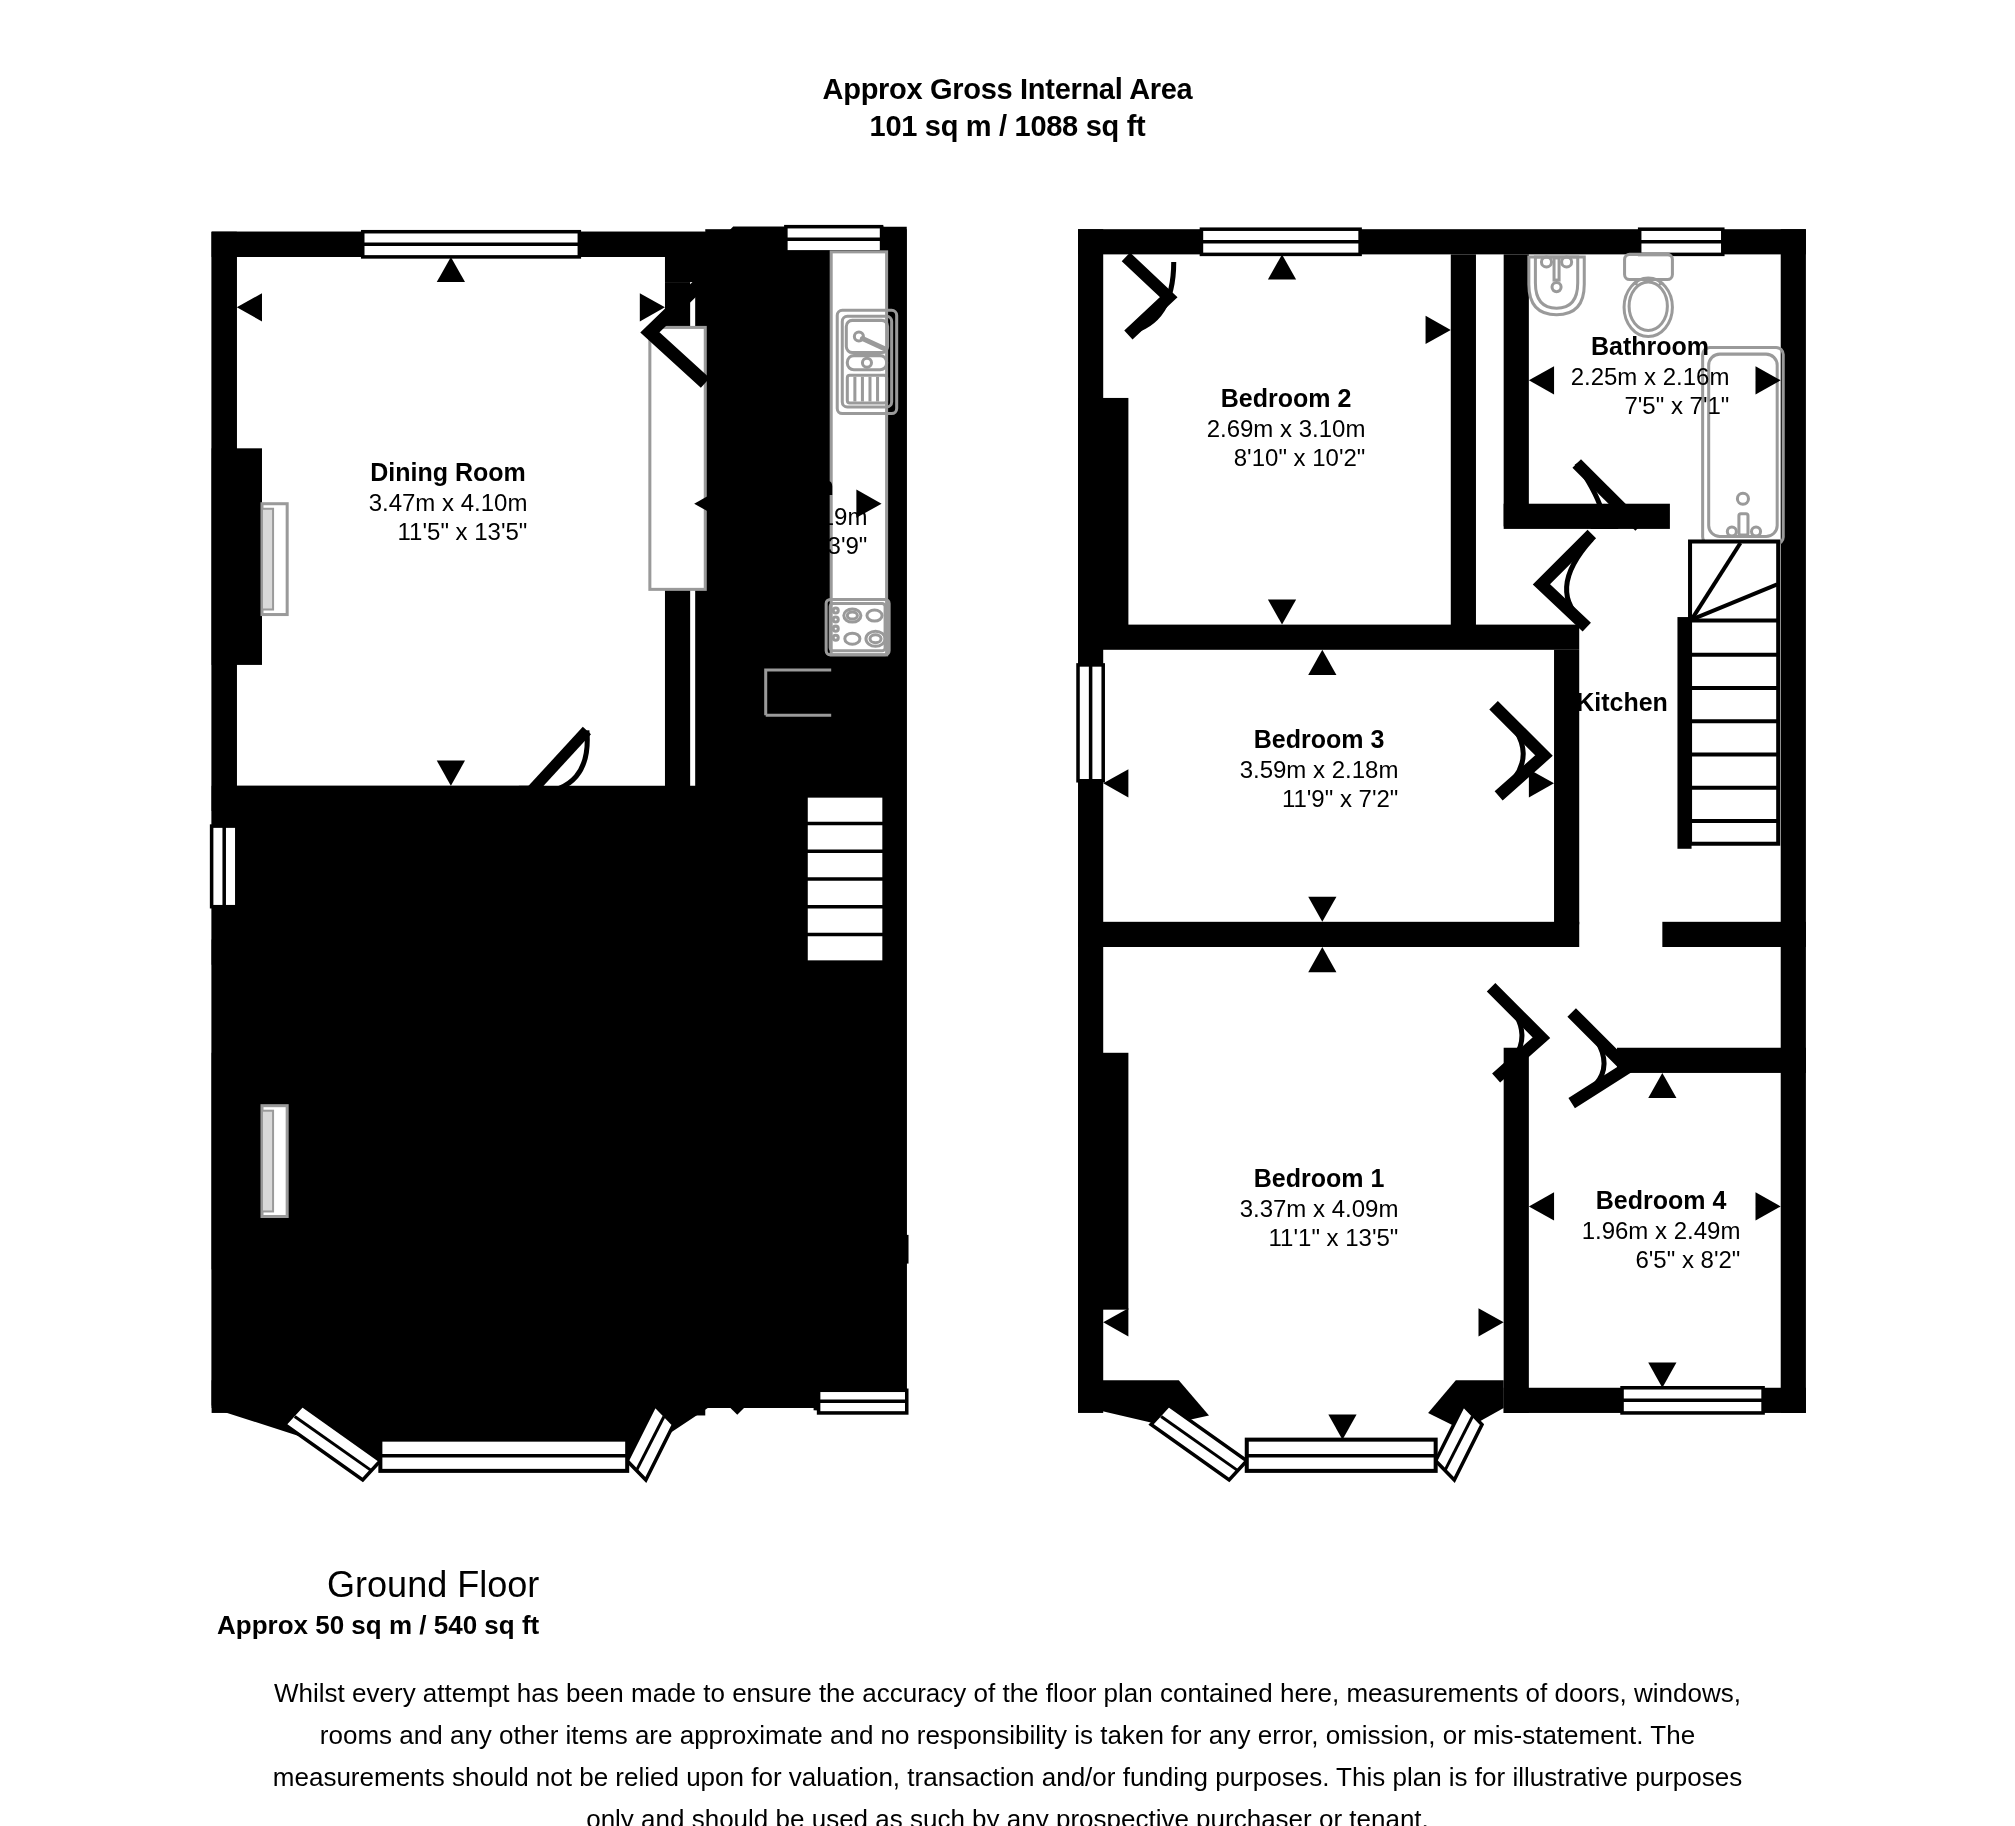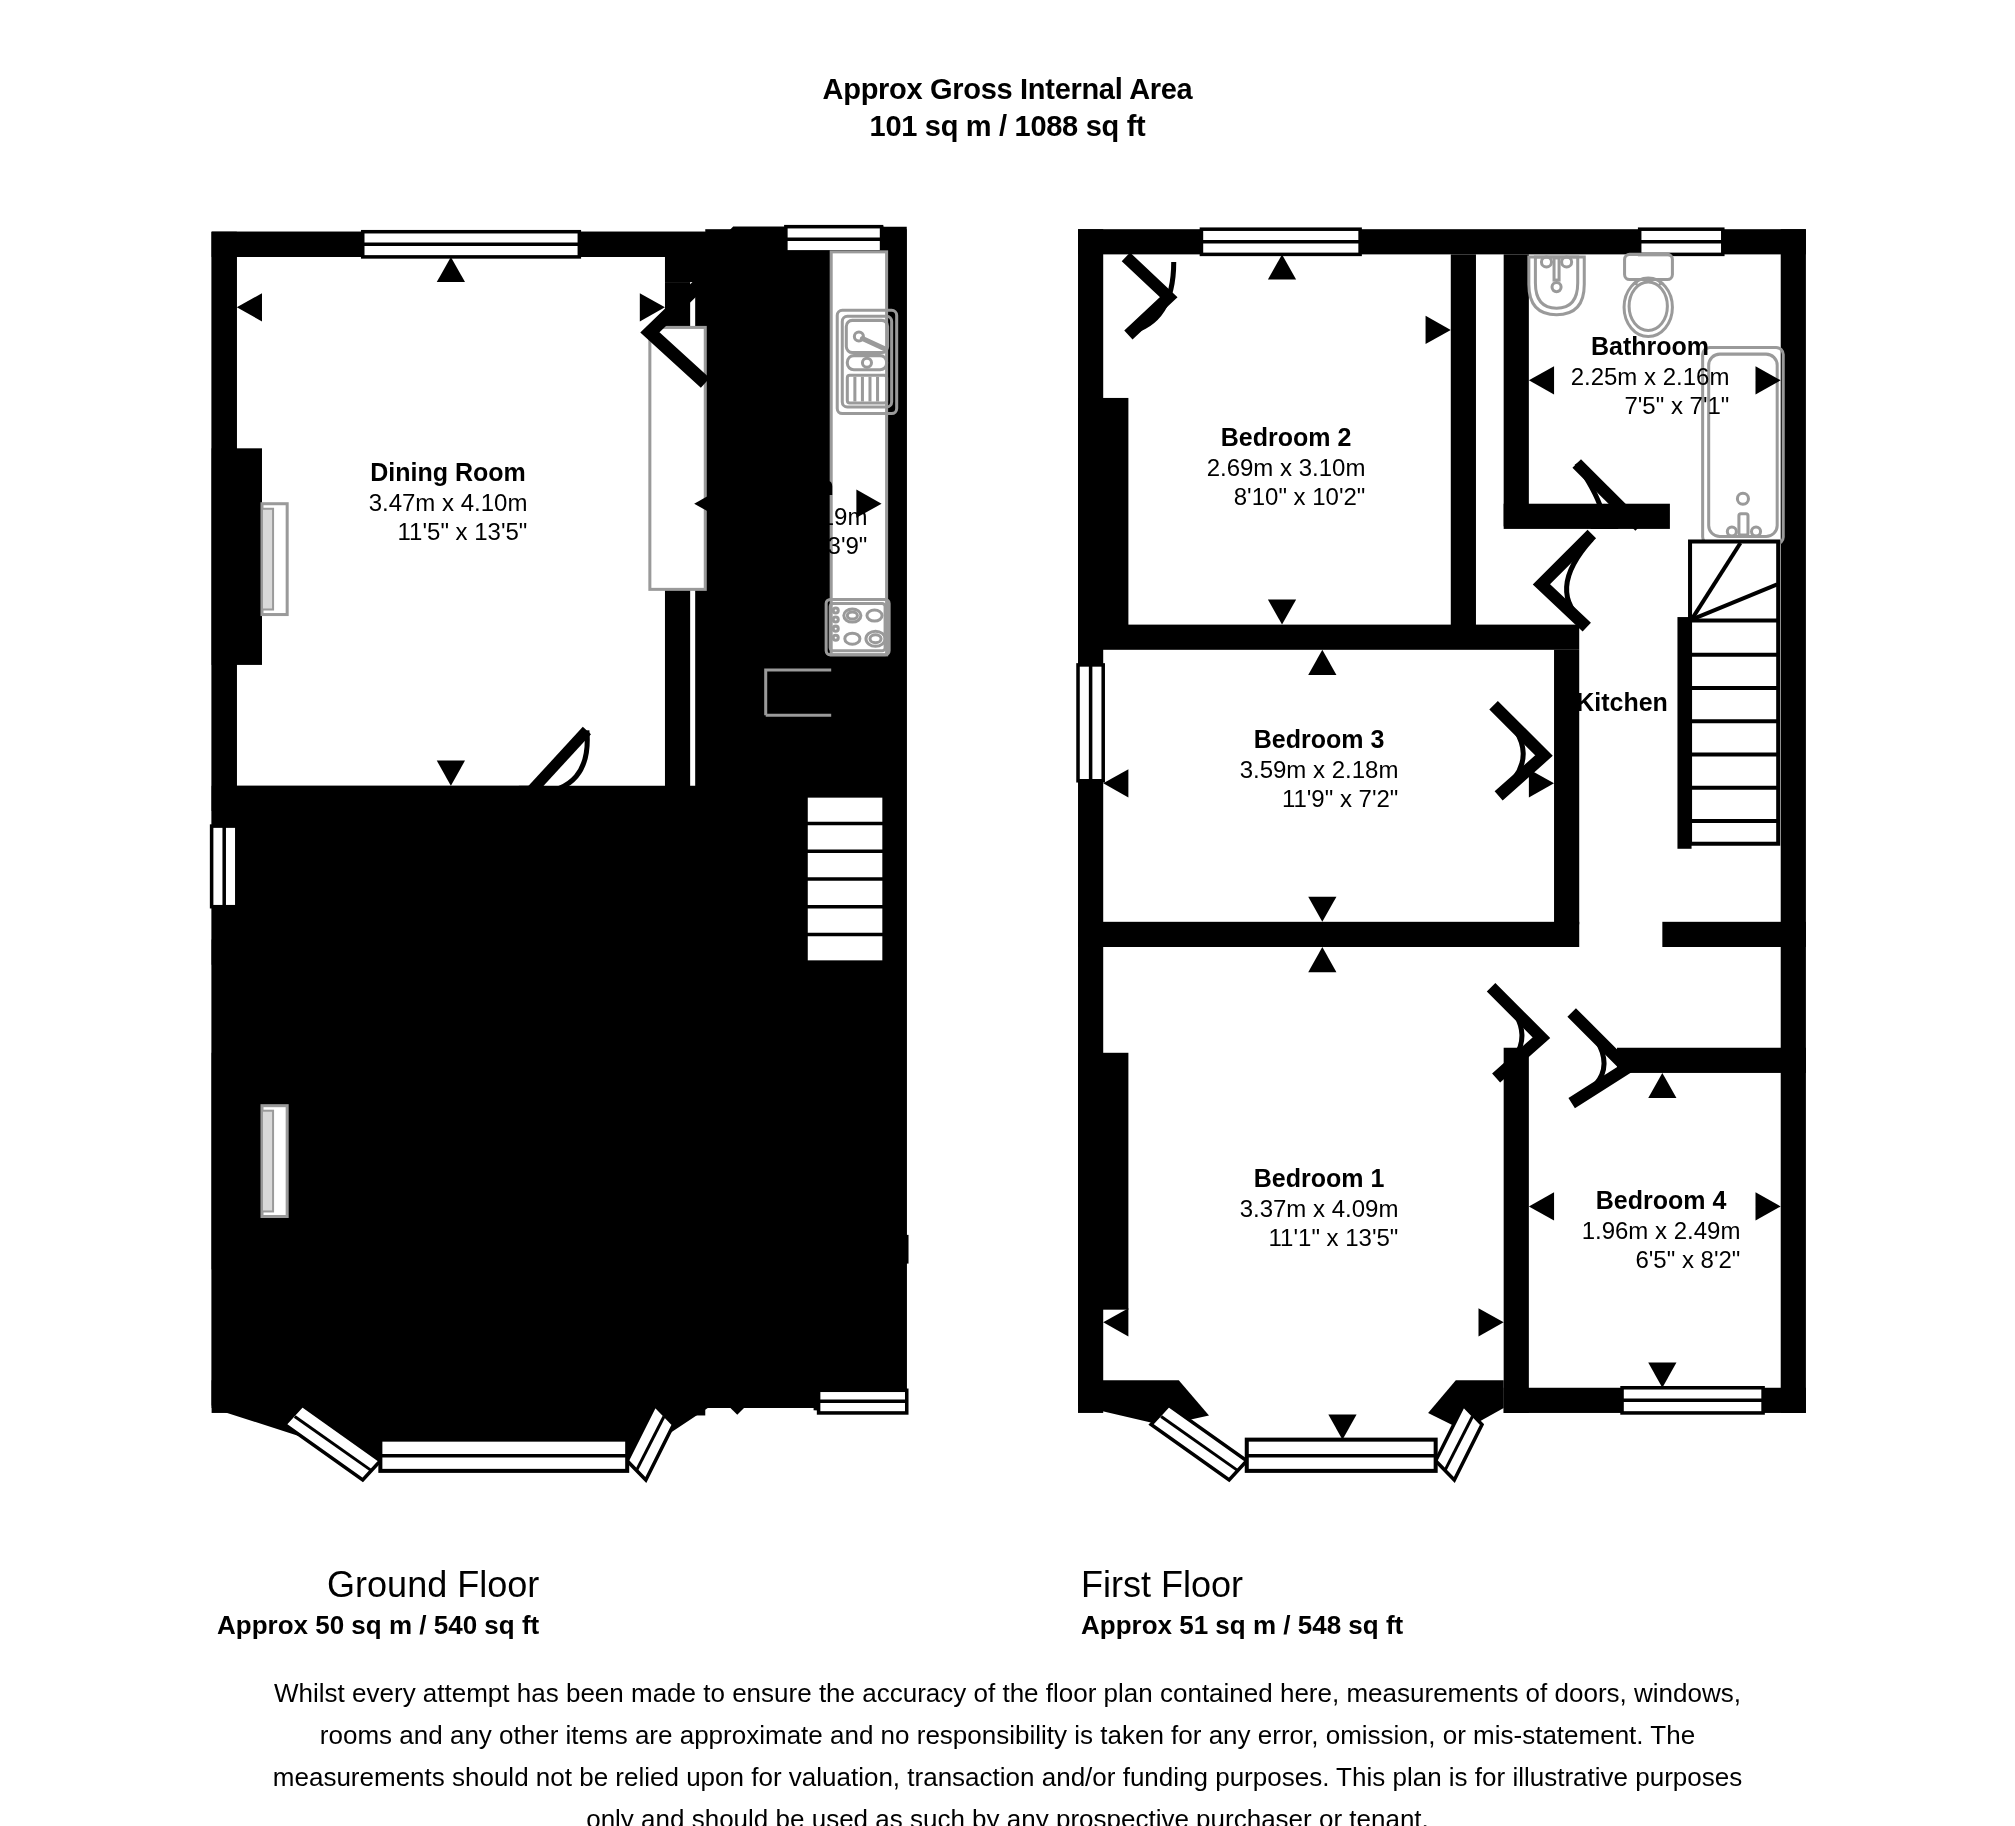--- a/index.html
+++ b/index.html
@@ -503,21 +503,21 @@
 
   <div class="room-label" style="left:458px; top:1164px;">
     <div class="room-name">Lounge</div>
     <div class="room-dim">3.64m x 4.03m</div>
     <div class="room-dim">11'11" x 13'3"</div>
   </div>
 
   <div class="plain-label" style="left:815px; top:1068px;">Hallway</div>
   <div class="plain-label" style="left:815px; top:1282px;">Porch</div>
 
-  <div class="room-label" style="left:1286px; top:423px;">
+  <div class="room-label" style="left:1286px; top:384px;">
     <div class="room-name">Bedroom 2</div>
     <div class="room-dim">2.69m x 3.10m</div>
     <div class="room-dim">8'10" x 10'2"</div>
   </div>
 
   <div class="room-label" style="left:1650px; top:332px;">
     <div class="room-name">Bathroom</div>
     <div class="room-dim">2.25m x 2.16m</div>
     <div class="room-dim">7'5" x 7'1"</div>
   </div>
@@ -540,21 +540,17 @@
     <div class="room-name">Bedroom 4</div>
     <div class="room-dim">1.96m x 2.49m</div>
     <div class="room-dim">6'5" x 8'2"</div>
   </div>
 
   <div class="floor-title-block" id="gf-title-block">
     <div class="floor-title">Ground Floor</div>
     <div class="floor-area">Approx 50 sq m / 540 sq ft</div>
   </div>
 
-  <div class="floor-title-block" id="ff-title-block">
-    <div class="floor-title">First Floor</div>
-    <div class="floor-area">Approx 51 sq m / 548 sq ft</div>
-  </div>
 
   <div class="disclaimer">Whilst every attempt has been made to ensure the accuracy of the floor plan contained here, measurements of doors, windows, rooms and any other items are approximate and no responsibility is taken for any error, omission, or mis-statement. The measurements should not be relied upon for valuation, transaction and/or funding purposes. This plan is for illustrative purposes only and should be used as such by any prospective purchaser or tenant.</div>
 
 </div>
 
 
 </body></html>

